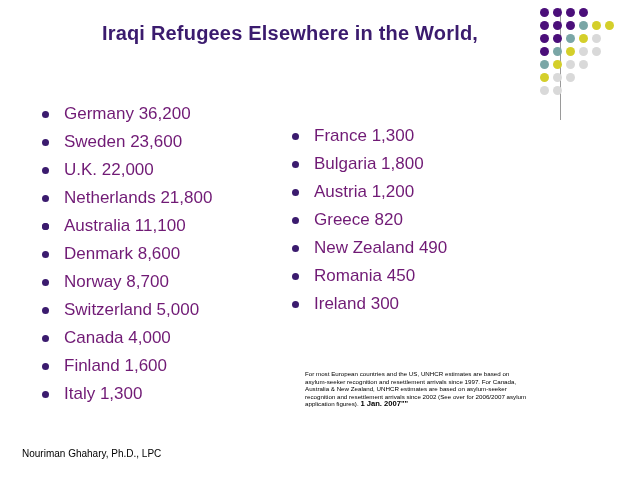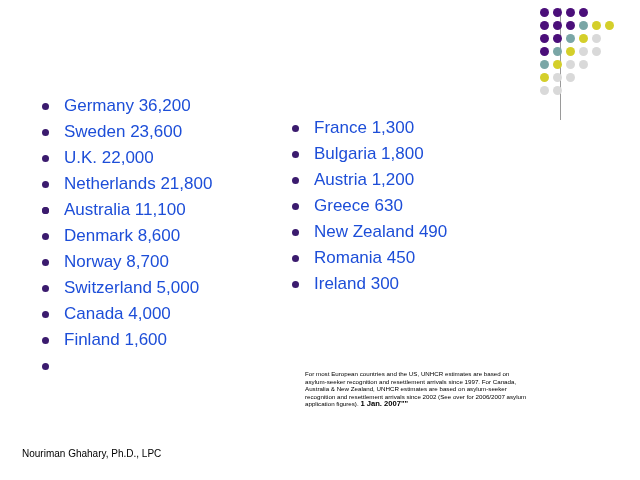--- a/index.html
+++ b/index.html
@@ -67,23 +67,24 @@
   ul.bullets {
     list-style: none;
     margin: 0;
     padding: 0;
   }
   ul.bullets li {
     position: relative;
     padding-left: 34px;
     margin-bottom: 6px;
     font-size: 17px;
-    color: #1d4ed8;
+    color: #701a75;
     line-height: 20px;
     white-space: nowrap;
+    margin-top: 8px;
   }
   ul.bullets li .bullet-dot {
     position: absolute;
     left: 12px;
     top: 7px;
     width: 7px;
     height: 7px;
     border-radius: 50%;
     background: #3b1b6e;
   }
@@ -105,20 +106,21 @@
     top: 448px;
     font-size: 10px;
     color: #000000;
   }
 </style>
 </head>
 <body>
 
 <div class="slide">
 
+  <div class="title">Iraqi Refugees Elsewhere in the World,</div>
 
   <div class="deco-line"></div>
   <div class="dot-deco">
       <span class="dot" style="left: 0px; top: 0px; background: rgb(75, 15, 122);"></span>
       <span class="dot" style="left: 13px; top: 0px; background: rgb(75, 15, 122);"></span>
       <span class="dot" style="left: 26px; top: 0px; background: rgb(75, 15, 122);"></span>
       <span class="dot" style="left: 39px; top: 0px; background: rgb(75, 15, 122);"></span>
       <span class="dot" style="left: 0px; top: 13px; background: rgb(75, 15, 122);"></span>
       <span class="dot" style="left: 13px; top: 13px; background: rgb(75, 15, 122);"></span>
       <span class="dot" style="left: 26px; top: 13px; background: rgb(75, 15, 122);"></span>
@@ -152,30 +154,30 @@
         <li><span class="bullet-dot"></span><span>Sweden 23,600</span></li>
         <li><span class="bullet-dot"></span><span>U.K. 22,000</span></li>
         <li><span class="bullet-dot"></span><span>Netherlands 21,800</span></li>
         <li><span class="bullet-dot"></span></li>
         <li><span class="bullet-dot"></span><span>Australia 11,100</span></li>
         <li><span class="bullet-dot"></span><span>Denmark 8,600</span></li>
         <li><span class="bullet-dot"></span><span>Norway 8,700</span></li>
         <li><span class="bullet-dot"></span><span>Switzerland 5,000</span></li>
         <li><span class="bullet-dot"></span><span>Canada 4,000</span></li>
         <li><span class="bullet-dot"></span><span>Finland 1,600</span></li>
-        <li><span class="bullet-dot"></span></li>
+        <li><span class="bullet-dot"></span><span>Italy 1,300</span></li>
       </ul>
   </div>
 
   <div class="col col-right">
     <ul class="bullets" id="list-right">
         <li><span class="bullet-dot"></span><span>France 1,300</span></li>
         <li><span class="bullet-dot"></span><span>Bulgaria 1,800</span></li>
         <li><span class="bullet-dot"></span><span>Austria 1,200</span></li>
-        <li><span class="bullet-dot"></span><span>Greece 630</span></li>
+        <li><span class="bullet-dot"></span><span>Greece 820</span></li>
         <li><span class="bullet-dot"></span><span>New Zealand 490</span></li>
         <li><span class="bullet-dot"></span><span>Romania 450</span></li>
         <li><span class="bullet-dot"></span><span>Ireland 300</span></li>
       </ul>
   </div>
 
   <div class="note">
     <span>For most European countries and the US, UNHCR  estimates are based on asylum-seeker recognition and resettlement arrivals since 1997. For Canada, Australia &amp; New Zealand, UNHCR  estimates are based on asylum-seeker recognition and resettlement arrivals since 2002 (See over for 2006/2007 asylum application figures).</span>
     <b>1 Jan. 2007""</b>
   </div>

